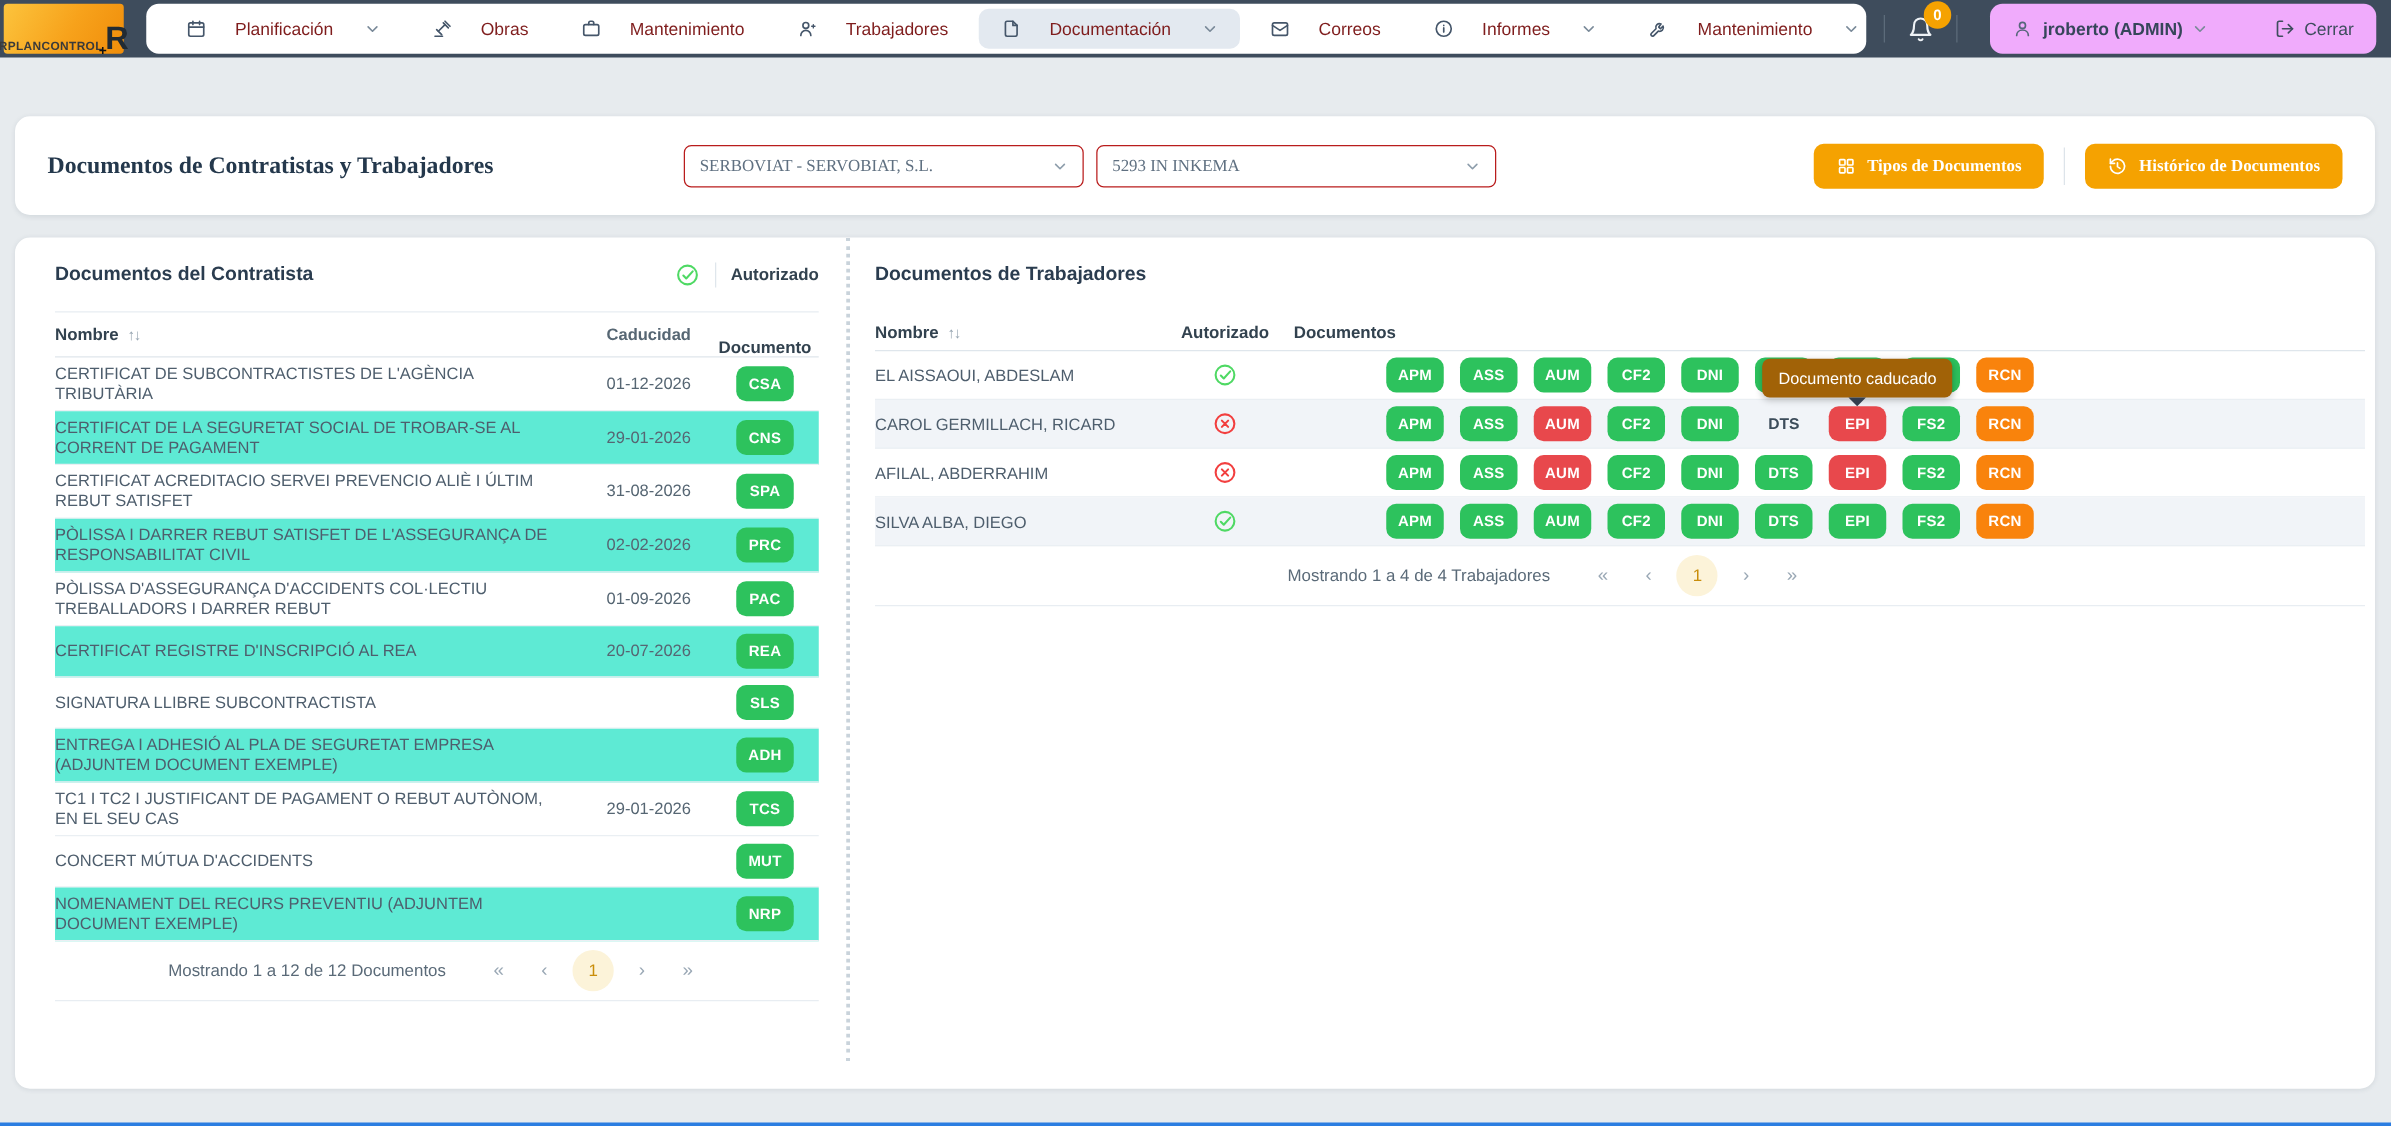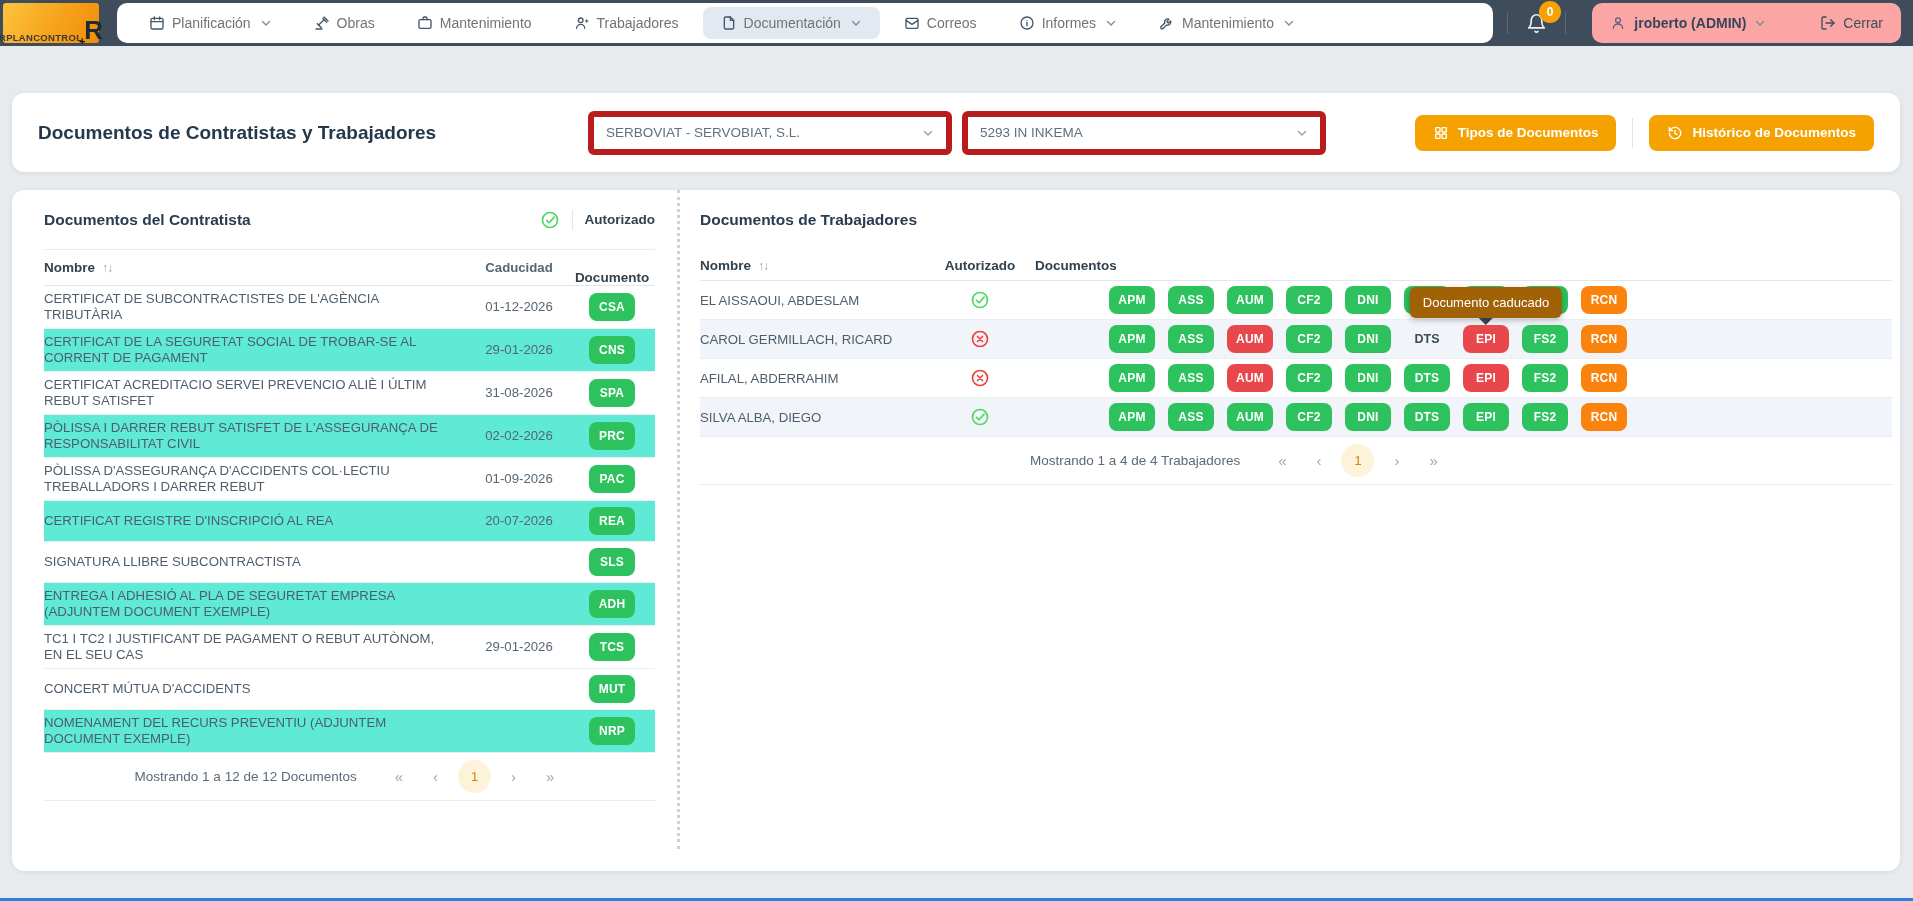--- a/index.html
+++ b/index.html
@@ -26,51 +26,51 @@
   }
   .logo-text{ font-size:9.5px; font-weight:bold; color:#3a3a3a; letter-spacing:.3px; }
   .logo-mark{ font-size:26px; font-weight:800; color:#222b33; line-height:1; margin-top:-2px;}
   .logo-cross{ position:absolute; left:76px; bottom:-4px; color:#111; font-size:11px; font-weight:bold;}
   .nav-pill{
     margin-left:18px; background:#fff; border-radius:10px; height:40px;
     display:flex; align-items:center; padding:0 14px; gap:6px; flex:0 0 auto;
     width:1376px;
   }
   .nav-item{
-    display:flex; align-items:center; gap:7px; padding:8px 18px; border-radius:8px;
-    color:#737373; font-size:14px; cursor:pointer; white-space:nowrap;
+    display:flex; align-items:center; gap:23px; padding:8px 18px; border-radius:8px;
+    color:#7f1d1d; font-size:14px; cursor:pointer; white-space:nowrap;
   }
   .nav-item.active{ background:#e3e9f0; }
   .nav-item .nicon{ color:#45566a; }
   .nav-item .chev{ color:#7a8a99; margin-left:2px; }
   .tb-sep{ width:1px; height:22px; background:#5c6b7a; margin:0 14px; }
   .bell-wrap{ position:relative; color:#eef2f6; cursor:pointer; padding:4px;}
   .bell-badge{
     position:absolute; top:-8px; right:-10px; min-width:22px; height:22px; border-radius:11px;
     background:#f5a201; color:#fff; font-size:12px; font-weight:bold;
     display:flex; align-items:center; justify-content:center; padding:0 6px;
   }
   .user-pill{
-    margin-left:auto; background:#fca5a5; border-radius:10px; height:40px;
+    margin-left:auto; background:#f0abfc; border-radius:10px; height:40px;
     display:flex; align-items:center; padding:0 18px; gap:8px;
   }
   .user-name{ font-size:14px; font-weight:bold; color:#36465a; }
   .user-pill .chev{ color:#7a8a99; }
   .logout{ display:flex; align-items:center; gap:7px; margin-left:46px; color:#3d4d5d; font-size:14px; cursor:pointer;}
 
   
   .header-card{
     position:absolute; left:12px; right:13px; top:93px; height:79px; background:#fff;
     border-radius:12px; box-shadow:0 1px 4px rgba(40,60,80,.10);
-    display:flex; align-items:center; padding:0 26px;
+    display:flex; align-items:center; padding:0 26px;font-family:Liberation Serif, serif;
   }
   .page-title{ font-size:19px; font-weight:bold; color:#24384c; }
   .selects{ display:flex; gap:10px; margin-left:152px; }
   .select{
-    width:364px; height:34px; border:6px solid #b91c1c; border-radius:6px; background:#fff;
+    width:320px; height:34px; border:1px solid #b91c1c; border-radius:6px; background:#fff;
     display:flex; align-items:center; justify-content:space-between; padding:16px 12px;
     font-size:13.5px; color:#5f7081; cursor:pointer;
   }
   .select .chev{ color:#8d9dab; }
   .hdr-actions{ margin-left:auto; display:flex; align-items:center; }
   .btn-orange{
     background:#f5a201; color:#fff; border:none; border-radius:8px; height:36px;
     display:flex; align-items:center; gap:9px; padding:0 18px;
     font-size:13.5px; font-weight:bold; cursor:pointer; font-family:inherit;justify-content:space-between;
   }

